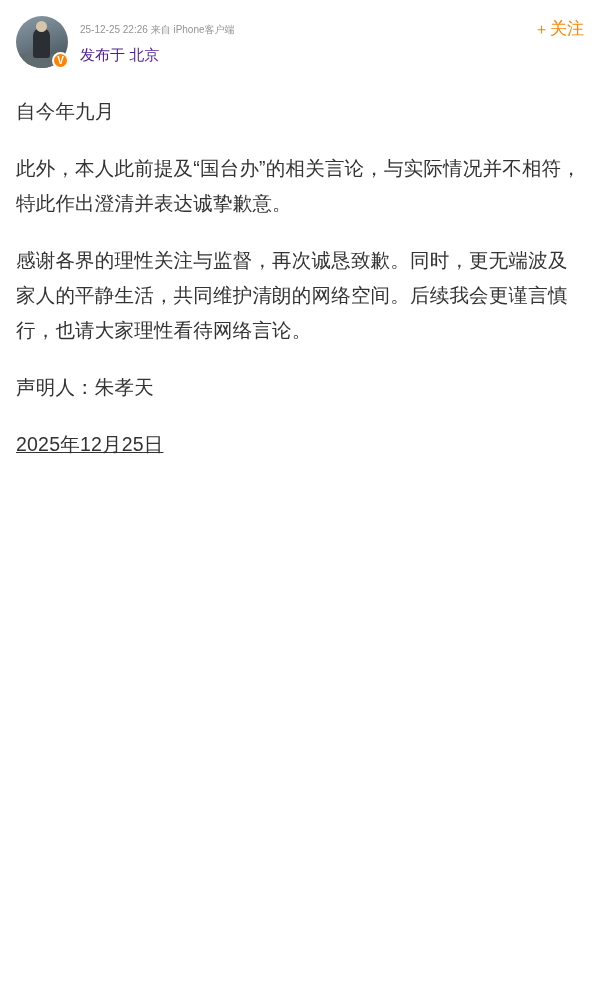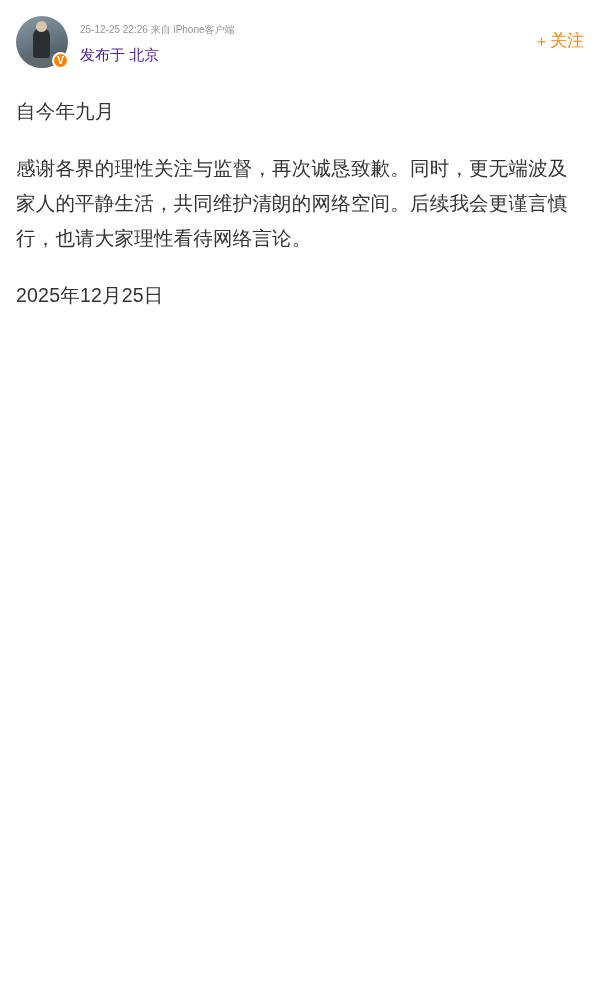--- a/index.html
+++ b/index.html
@@ -108,21 +108,21 @@
   }
   .location {
     margin-top: 3px;
     font-size: 15px;
     color: #4c1d95;
     line-height: 22px;
   }
   .follow-btn {
     position: absolute;
     right: 0;
-    top: 16px;
+    top: 4px;
     color: #ff8200;
     font-size: 17px;
     line-height: 22px;
     background: none;
     border: none;
     padding: 0;
     cursor: pointer;
     white-space: nowrap;
     font-family: "Liberation Sans", sans-serif;
   }
@@ -135,20 +135,21 @@
     font-size: 19.5px;
     line-height: 35px;
     color: #333333;
     letter-spacing: 0.2px;
   }
   .content p {
     margin: 0 0 22px 0;
   }
   .content p:last-child {
     margin-bottom: 8px;
+    text-decoration: underline;
   }
   .sign {
     margin-top: 2px;
   }
 </style>
 </head>
 <body>
 
 <div class="post">
 
@@ -169,17 +170,19 @@
       <div class="location">发布于 北京</div>
     </div>
 
     <button class="follow-btn">
       <span class="plus">＋</span><span>关注</span>
     </button>
   </div>
 
   <div class="content">
     <p>自今年九月</p>
+    <p>此外，本人此前提及“国台办”的相关言论，与实际情况并不相符，特此作出澄清并表达诚挚歉意。</p>
     <p>感谢各界的理性关注与监督，再次诚恳致歉。同时，更无端波及家人的平静生活，共同维护清朗的网络空间。后续我会更谨言慎行，也请大家理性看待网络言论。</p>
+    <p class="sign">声明人：朱孝天</p>
     <p>2025年12月25日</p>
   </div>
 
 </div>
 
 </body></html>

